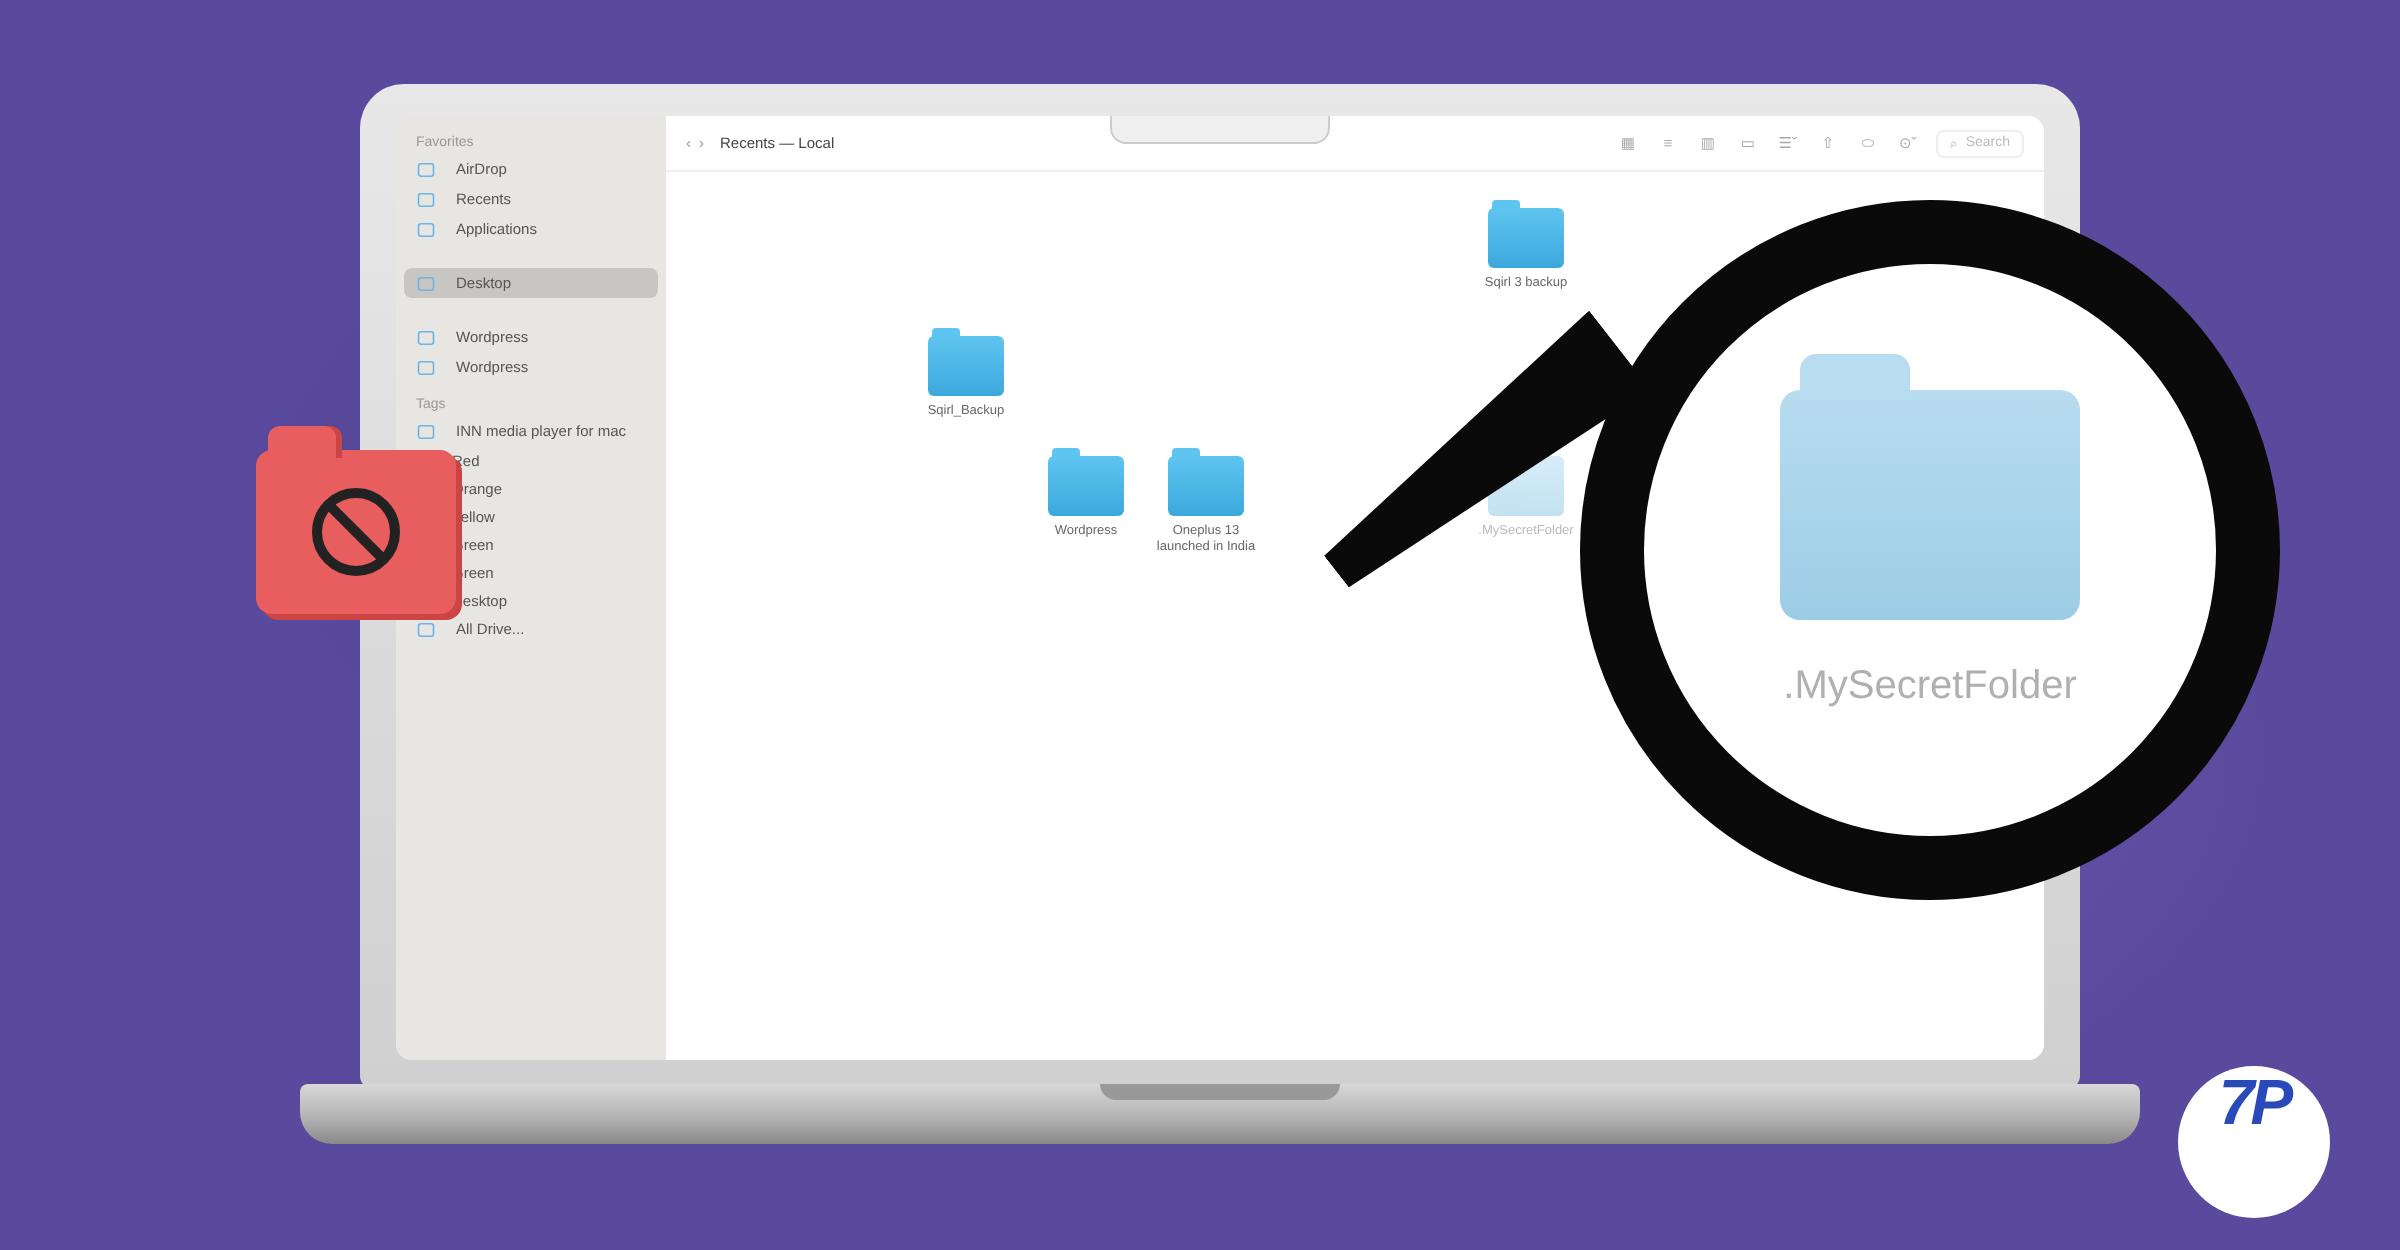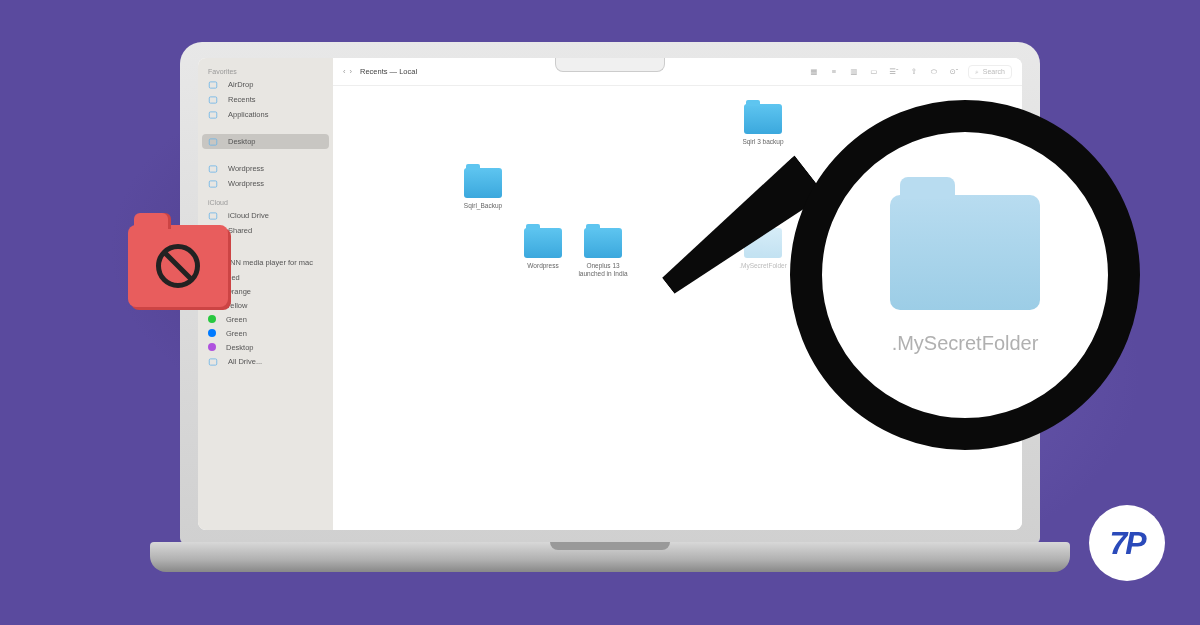--- a/index.html
+++ b/index.html
@@ -38,21 +38,21 @@
 .red-folder-body{width:100%;height:100%;background:#e85d5d;border-radius:8px;position:relative;box-shadow:3px 3px 0 #c44}
 .red-folder-body::before{content:"";position:absolute;top:-12px;left:6px;width:34px;height:16px;background:#e85d5d;border-radius:6px 6px 0 0;box-shadow:3px 0 0 #c44}
 .prohibit{position:absolute;top:50%;left:50%;transform:translate(-50%,-50%);width:44px;height:44px;border:5px solid #222;border-radius:50%}
 .prohibit::after{content:"";position:absolute;top:50%;left:50%;width:120%;height:5px;background:#222;transform:translate(-50%,-50%) rotate(45deg)}
 .magnifier{position:absolute;right:60px;top:100px;width:400px;height:400px;z-index:30}
 .mag-handle{position:absolute;width:180px;height:50px;background:#0a0a0a;left:-110px;top:50px;transform:rotate(-38deg);transform-origin:right center;clip-path:polygon(0 30%,100% 0,100% 100%,0 70%)}
 .mag-ring{position:absolute;right:0;top:0;width:350px;height:350px;border:32px solid #0a0a0a;border-radius:50%;background:#fff;display:flex;flex-direction:column;align-items:center;justify-content:center}
 .mag-folder{width:150px;height:115px;background:linear-gradient(180deg,#b8dcf0,#9ccde6);border-radius:10px;position:relative;margin-bottom:22px}
 .mag-folder::before{content:"";position:absolute;top:-18px;left:10px;width:55px;height:22px;background:#b8dcf0;border-radius:8px 8px 0 0}
 .mag-label{font-size:20px;color:#b0b0b0;font-weight:400}
-.logo{position:absolute;right:35px;bottom:44px;width:76px;height:76px;background:#fff;border-radius:50%;display:flex;align-items:center;justify-content:center;z-index:40}
+.logo{position:absolute;right:35px;bottom:16px;width:76px;height:76px;background:#fff;border-radius:50%;display:flex;align-items:flex-start;justify-content:center;z-index:40}
 .logo-text{font-size:32px;font-weight:900;font-style:italic;color:#2a4aba;letter-spacing:-2px}
 </style>
 </head>
 <body>
 
 <div class="bg-swirl"></div>
 
 <div class="laptop">
   <div class="screen-bezel">
     <div class="notch"></div>
@@ -88,35 +88,20 @@
               <span class="sb-icon"><svg viewBox="0 0 16 16">
                   <rect x="2" y="3" width="12" height="10" rx="2" fill="none" stroke="#6ab4e8" stroke-width="1.3"></rect>
                 </svg></span>
               <span>Wordpress</span>
             </div>
             <div class="sb-item">
               <span class="sb-icon"><svg viewBox="0 0 16 16">
                   <rect x="2" y="3" width="12" height="10" rx="2" fill="none" stroke="#6ab4e8" stroke-width="1.3"></rect>
                 </svg></span>
               <span>Wordpress</span>
-            </div>
-          </div>
-          <div class="sb-section">
-            <div class="sb-header">iCloud</div>
-            <div class="sb-item">
-              <span class="sb-icon"><svg viewBox="0 0 16 16">
-                  <rect x="2" y="3" width="12" height="10" rx="2" fill="none" stroke="#6ab4e8" stroke-width="1.3"></rect>
-                </svg></span>
-              <span>iCloud Drive</span>
-            </div>
-            <div class="sb-item">
-              <span class="sb-icon"><svg viewBox="0 0 16 16">
-                  <rect x="2" y="3" width="12" height="10" rx="2" fill="none" stroke="#6ab4e8" stroke-width="1.3"></rect>
-                </svg></span>
-              <span>Shared</span>
             </div>
           </div>
           <div class="sb-section">
             <div class="sb-header">Tags</div>
             <div class="sb-item">
               <span class="sb-icon"><svg viewBox="0 0 16 16">
                   <rect x="2" y="3" width="12" height="10" rx="2" fill="none" stroke="#6ab4e8" stroke-width="1.3"></rect>
                 </svg></span>
               <span>INN media player for mac</span>
             </div>

